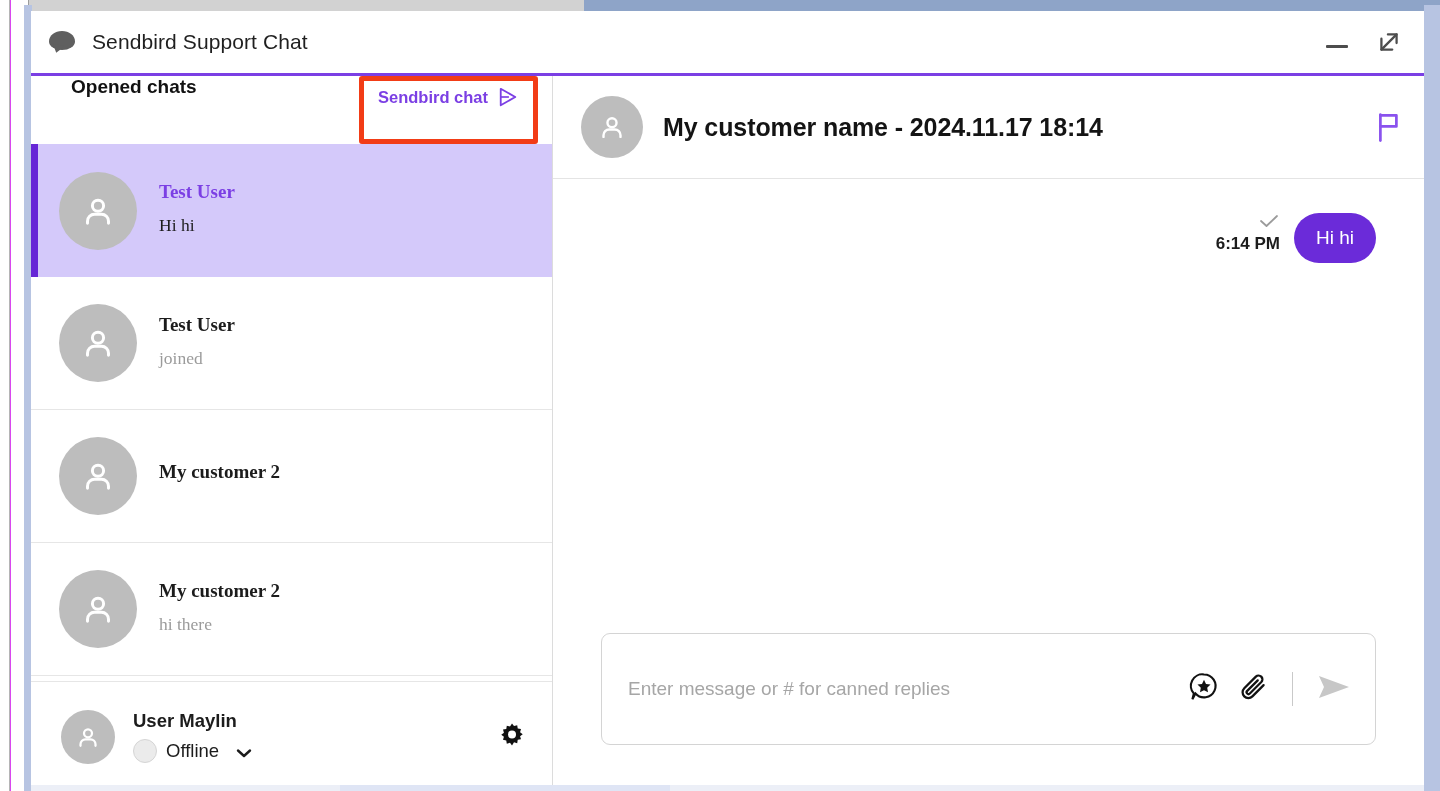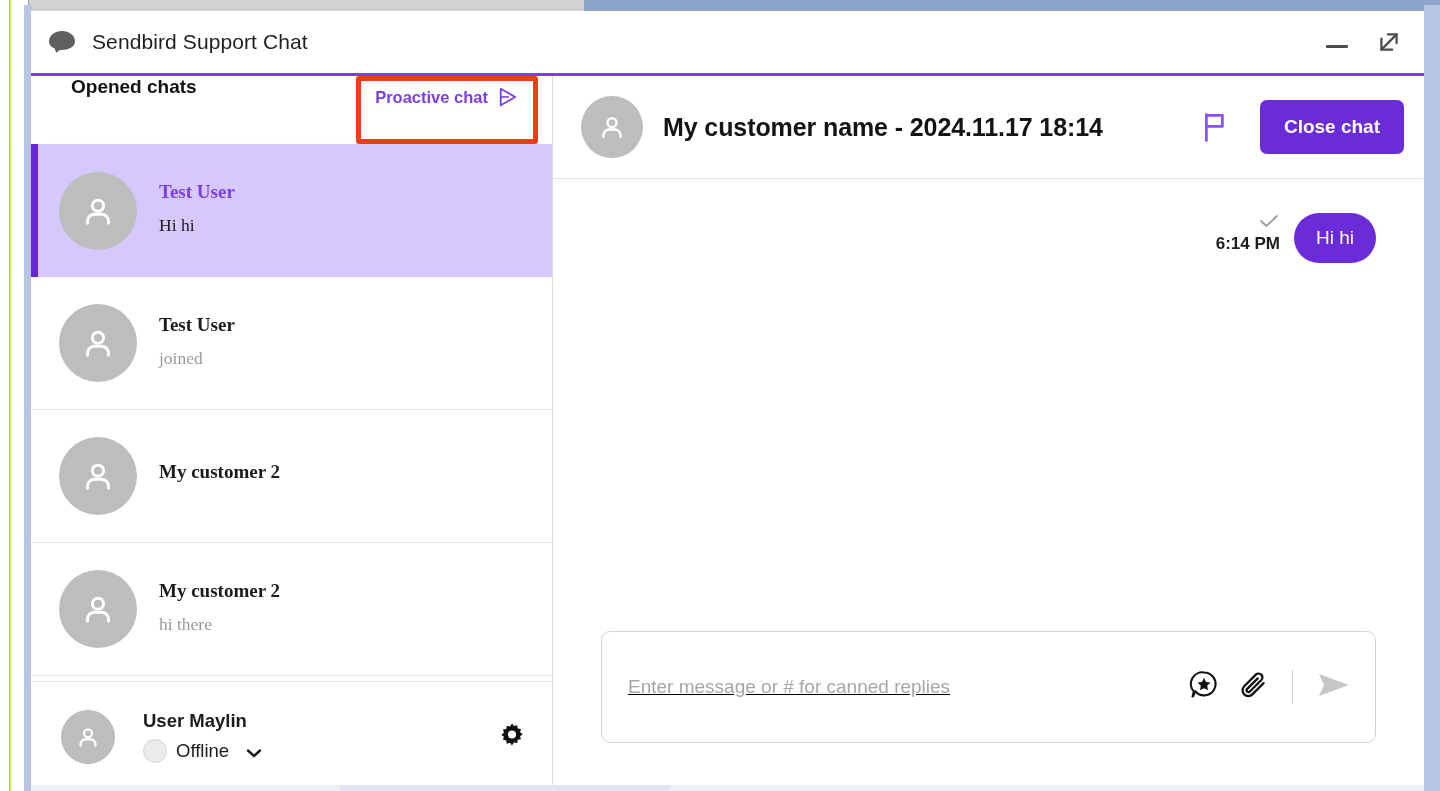--- a/index.html
+++ b/index.html
@@ -7,21 +7,21 @@
     width: 1440px; height: 791px;
     font-family: "Liberation Sans", sans-serif;
     background: #ffffff;
     overflow: hidden;
   }
 
   
   #page {
     position: relative;
     width: 1440px; height: 791px;
-    background: #bef264;
+    background: #d946ef;
   }
   .outer-rail-left {
     position: absolute; left: 0; top: 0; width: 10px; height: 791px;
     background: #ffffff; border-right: 1px solid #b5b5b5;
   }
   .outer-rail-left2 {
     position: absolute; left: 11px; top: 0; width: 18px; height: 791px;
     background: #ffffff; border-right: 1px solid #9c9c9c;
   }
   .top-scrollbar-track {
@@ -149,21 +149,21 @@
   .chat-item.selected .chat-prev { color: #1c1c1c; }
 
   
   .left-foot {
     flex: 0 0 110px; height: 110px;
     border-top: 1px solid #e6e6e6;
     display: flex; align-items: center;
     padding: 0 24px 0 30px;
     background: #ffffff;
   }
-  .foot-text { margin-left: 28px; }
+  .foot-text { margin-left: 18px; }
   .foot-name { font-size: 18.5px; font-weight: bold; color: #1c1c1c; margin-bottom: 7px; }
   .foot-status-row { display: flex; align-items: center; gap: 9px; cursor: pointer; }
   .status-dot {
     width: 24px; height: 24px; border-radius: 50%;
     background: #ebebeb; border: 1px solid #d5d5d5;
   }
   .status-label { font-size: 18.5px; color: #1c1c1c; }
   .chev { width: 18px; height: 12px; margin-left: 7px; }
   .gear-btn { margin-left: auto; cursor: pointer; width: 32px; height: 32px; }
 
@@ -194,21 +194,21 @@
   .msg-row-out { display: flex; align-items: flex-start; justify-content: flex-end; gap: 14px; }
   .msg-meta { display: flex; flex-direction: column; align-items: flex-end; gap: 5px; padding-bottom: 2px; }
   .check { width: 22px; height: 16px; }
   .msg-time { font-size: 17px; font-weight: bold; color: #1c1c1c; }
   .bubble-out {
     background: #6b2bd9; color: #ffffff;
     border-radius: 26px; padding: 14px 22px;
     font-size: 19px; max-width: 420px;
   }
 
-  .composer-wrap { flex: 0 0 160px; padding: 0 48px 44px 48px; display: flex; align-items: flex-start; text-decoration: underline; }
+  .composer-wrap { flex: 0 0 160px; padding: 0 48px 44px 48px; display: flex; align-items: center; }
   .composer {
     width: 100%; height: 112px;
     border: 1px solid #d4d4d4; border-radius: 9px;
     display: flex; align-items: center; padding: 0 22px 0 26px;
     background: #ffffff;
   }
   .composer-input {
     flex: 1; border: none; outline: none; background: transparent;
     font-family: "Liberation Sans", sans-serif;
     font-size: 19px; color: #1c1c1c;
@@ -265,21 +265,21 @@
 
     <div class="body">
 
       <div class="left-pane">
 
         <div class="left-head">
           <span class="left-head-title">Opened chats</span>
           <div class="proactive-wrap">
             <div class="proactive-highlight"></div>
             <button class="proactive-btn">
-              <span>Proactive chat</span>
+              <span>Sendbird chat</span>
               <span class="send-tri">
                 <svg width="22" height="20" viewBox="0 0 24 22" fill="none" stroke="#7b3fe4" stroke-width="2" stroke-linejoin="round">
                   <path d="M4 2 L20 11 L4 20 Z"></path>
                   <path d="M4 11 L13 11" stroke-width="1.8"></path>
                 </svg>
               </span>
             </button>
           </div>
         </div>
 
@@ -377,21 +377,20 @@
             </svg>
           </span>
           <span class="conv-title">My customer name - 2024.11.17 18:14</span>
           <div class="conv-actions">
             <span class="flag-btn">
               <svg width="30" height="32" viewBox="0 0 24 26" fill="none" stroke="#8a52ee" stroke-width="2.2" stroke-linecap="round" stroke-linejoin="round">
                 <path d="M5 24 V3"></path>
                 <path d="M5 3.5 h13 v9 h-13"></path>
               </svg>
             </span>
-            <button class="close-chat-btn">Close chat</button>
           </div>
         </div>
 
         <div class="messages">
 
           <div class="msg-row-out">
             <div class="msg-meta">
               <span class="check">
                 <svg width="22" height="16" viewBox="0 0 22 16" fill="none" stroke="#9b9b9b" stroke-width="1.8" stroke-linecap="round" stroke-linejoin="round">
                   <path d="M3 8 L8.5 13 L19 3"></path>

